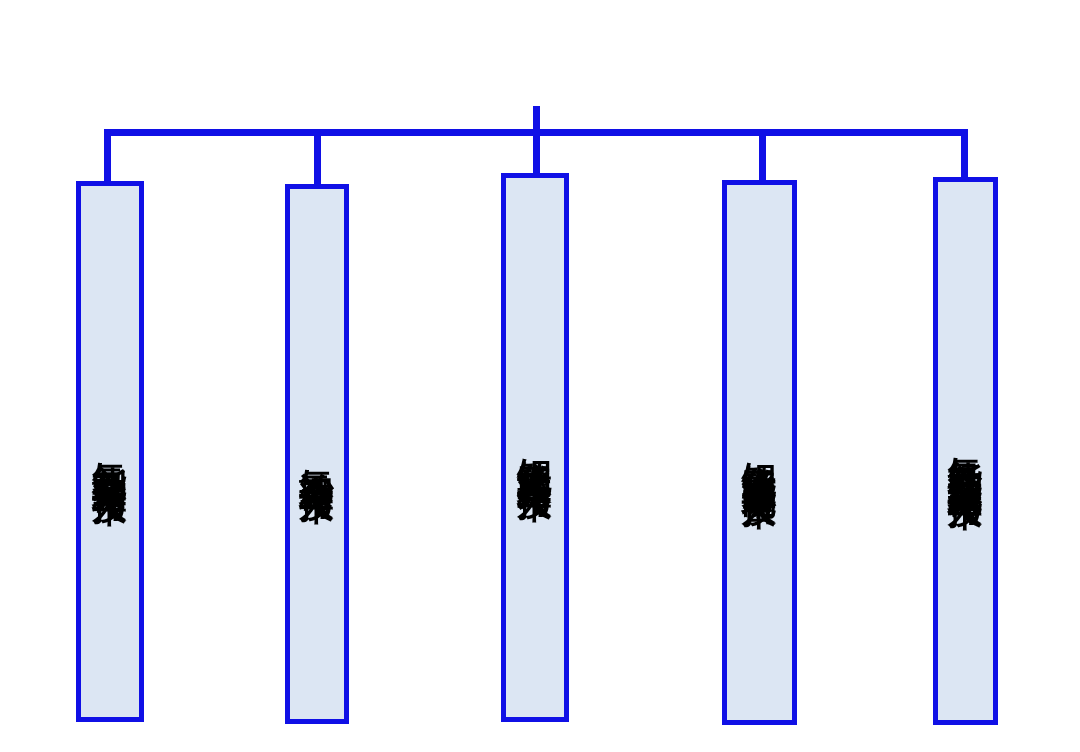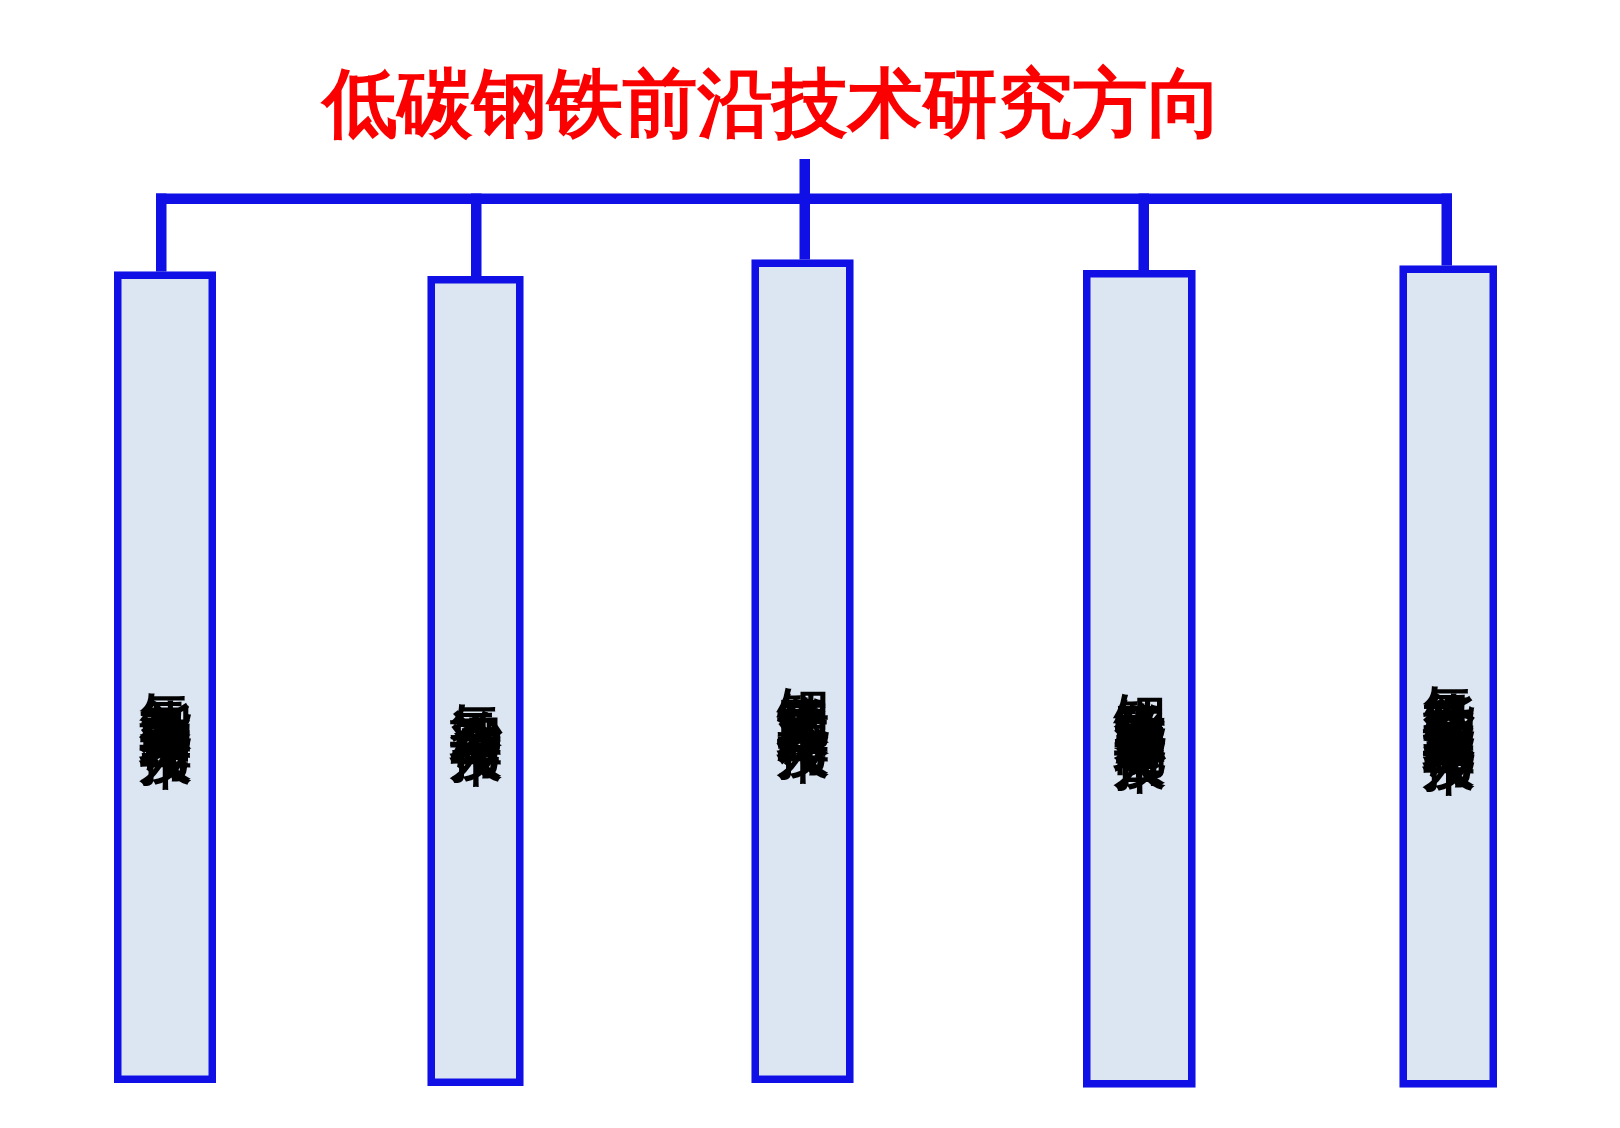--- a/index.html
+++ b/index.html
@@ -65,21 +65,20 @@
   .b2 { left: 285px; top: 184px; width: 64px; height: 540px; }
   .b3 { left: 501px; top: 173px; width: 68px; height: 549px; }
   .b4 { left: 722px; top: 180px; width: 75px; height: 545px; }
   .b5 { left: 933px; top: 177px; width: 65px; height: 548px; }
 </style>
 </head>
 <body>
 
 <div id="canvas">
 
-  <div class="title">低碳钢铁前沿技术研究方向</div>
 
   <div class="line stem"></div>
   <div class="line hbar"></div>
   <div class="line drop1"></div>
   <div class="line drop2"></div>
   <div class="line drop3"></div>
   <div class="line drop4"></div>
   <div class="line drop5"></div>
 
   <div class="box b1">

